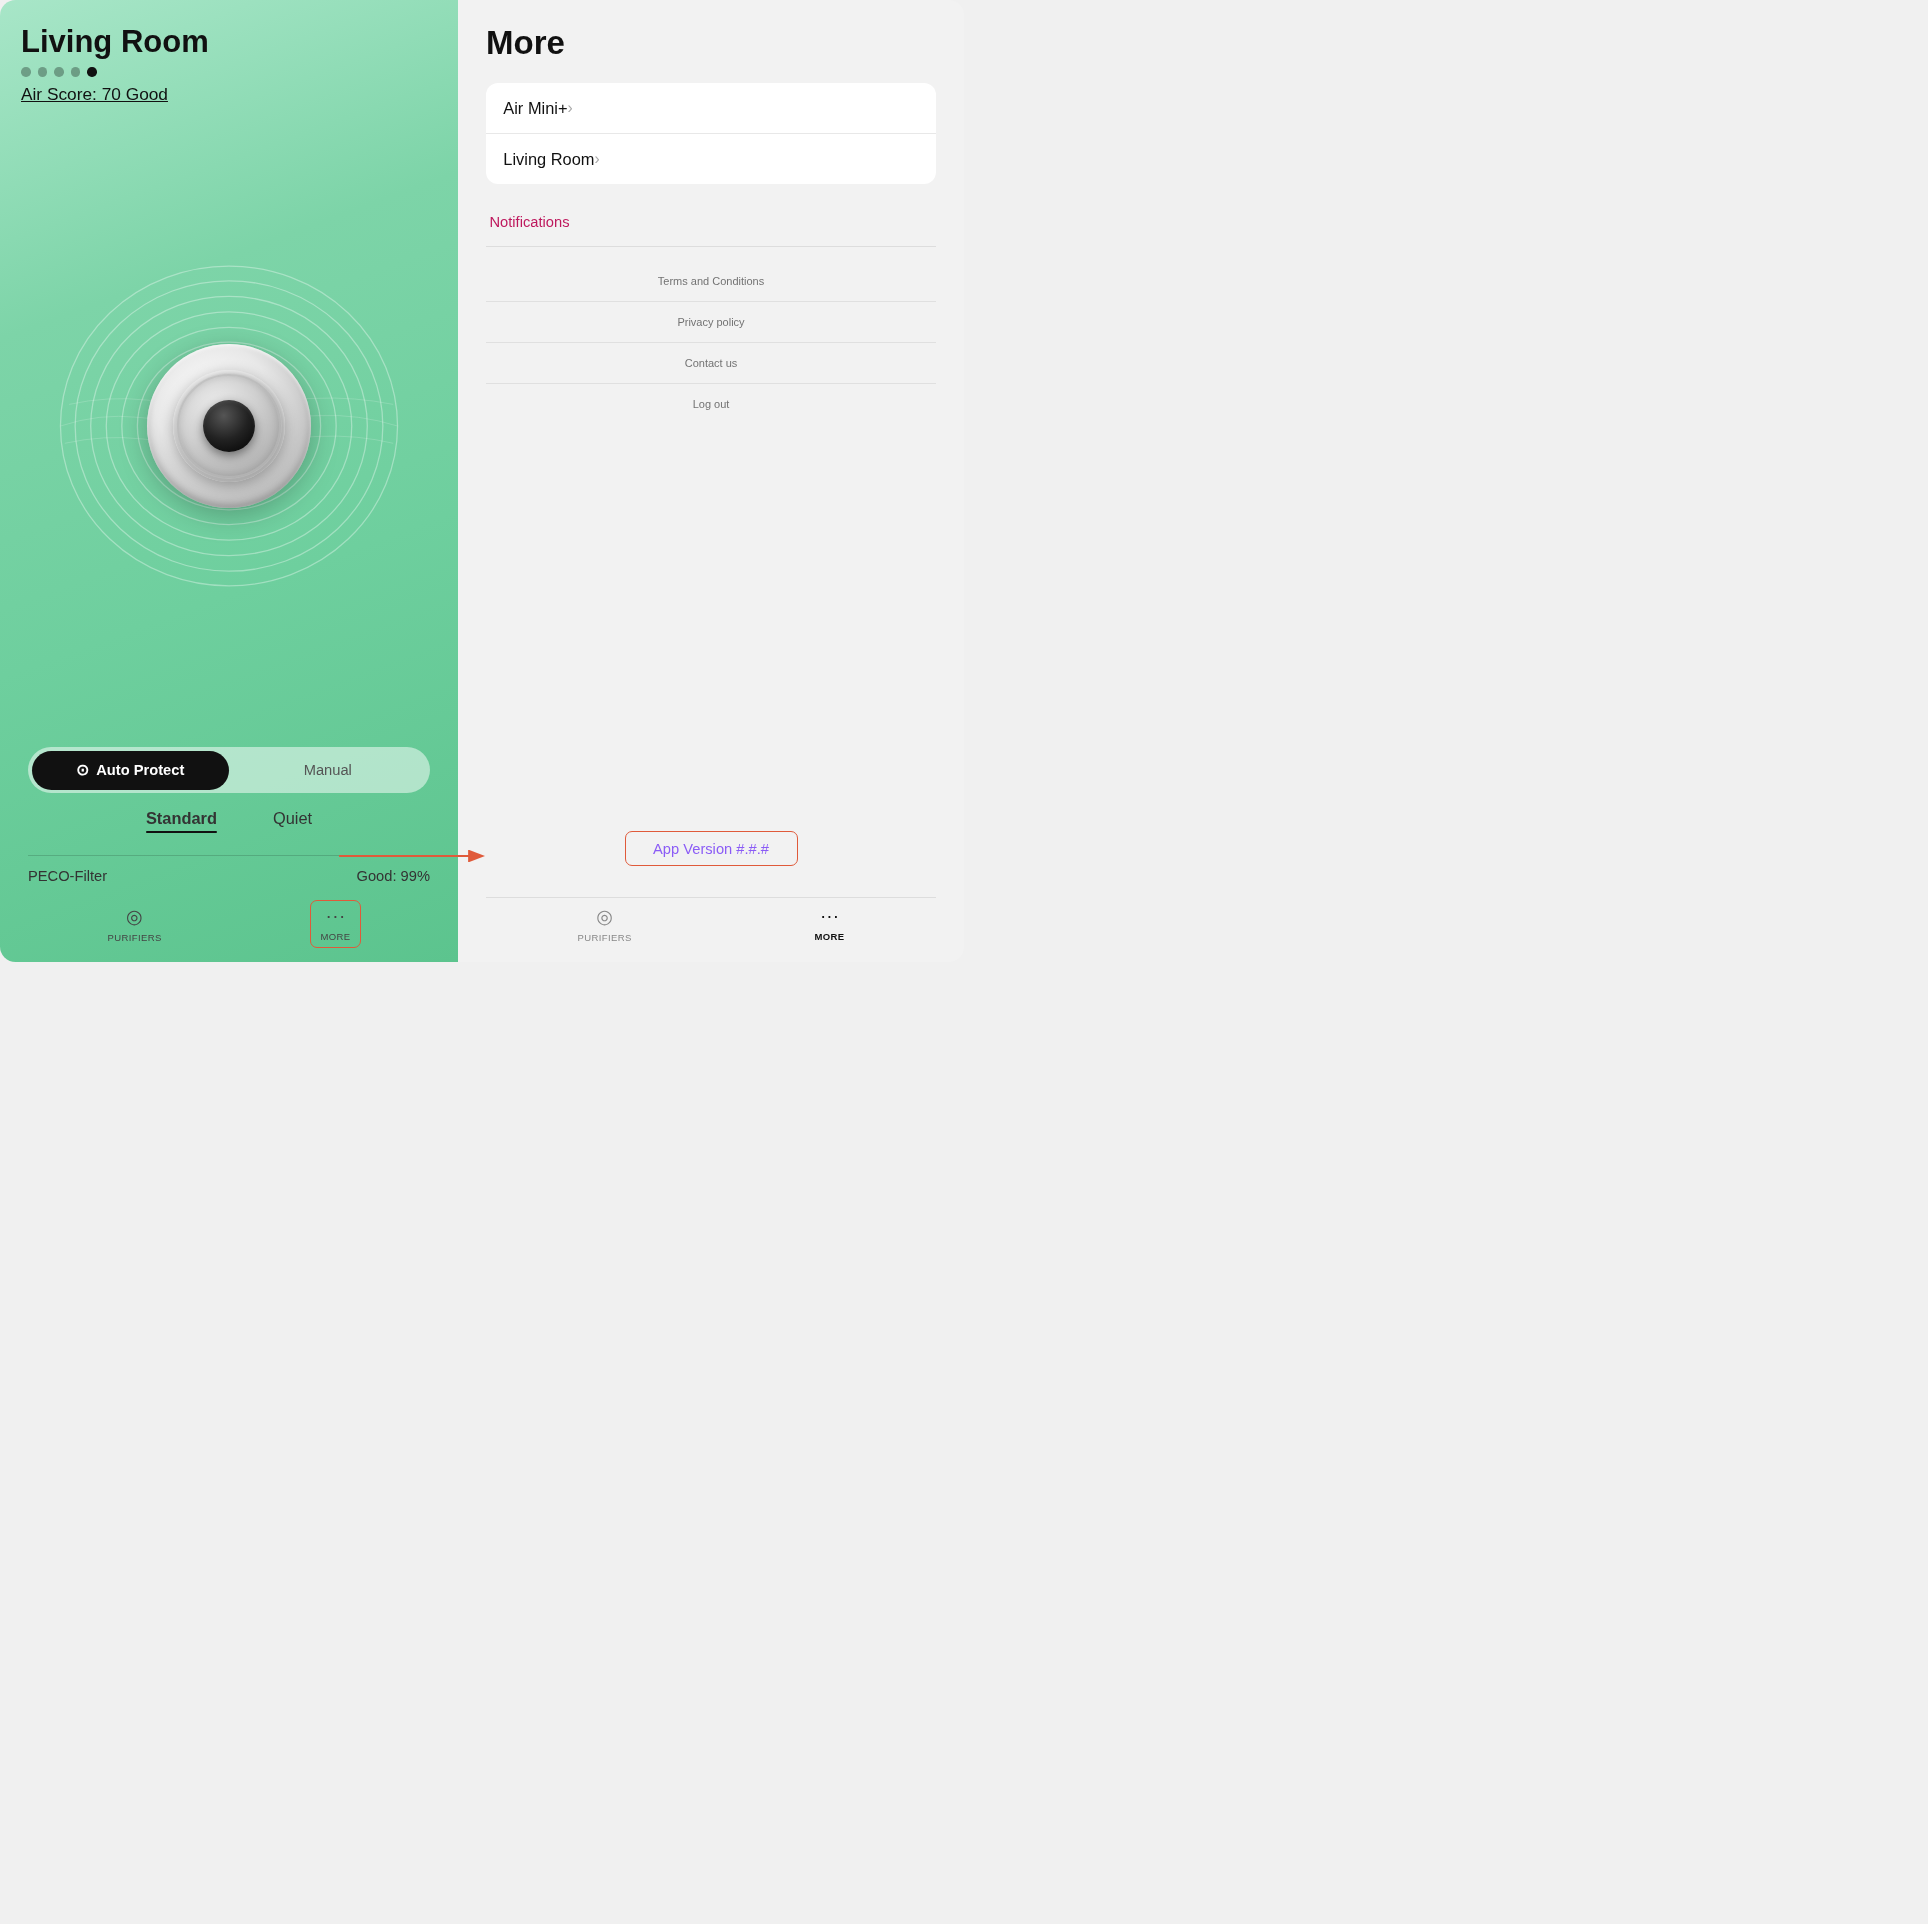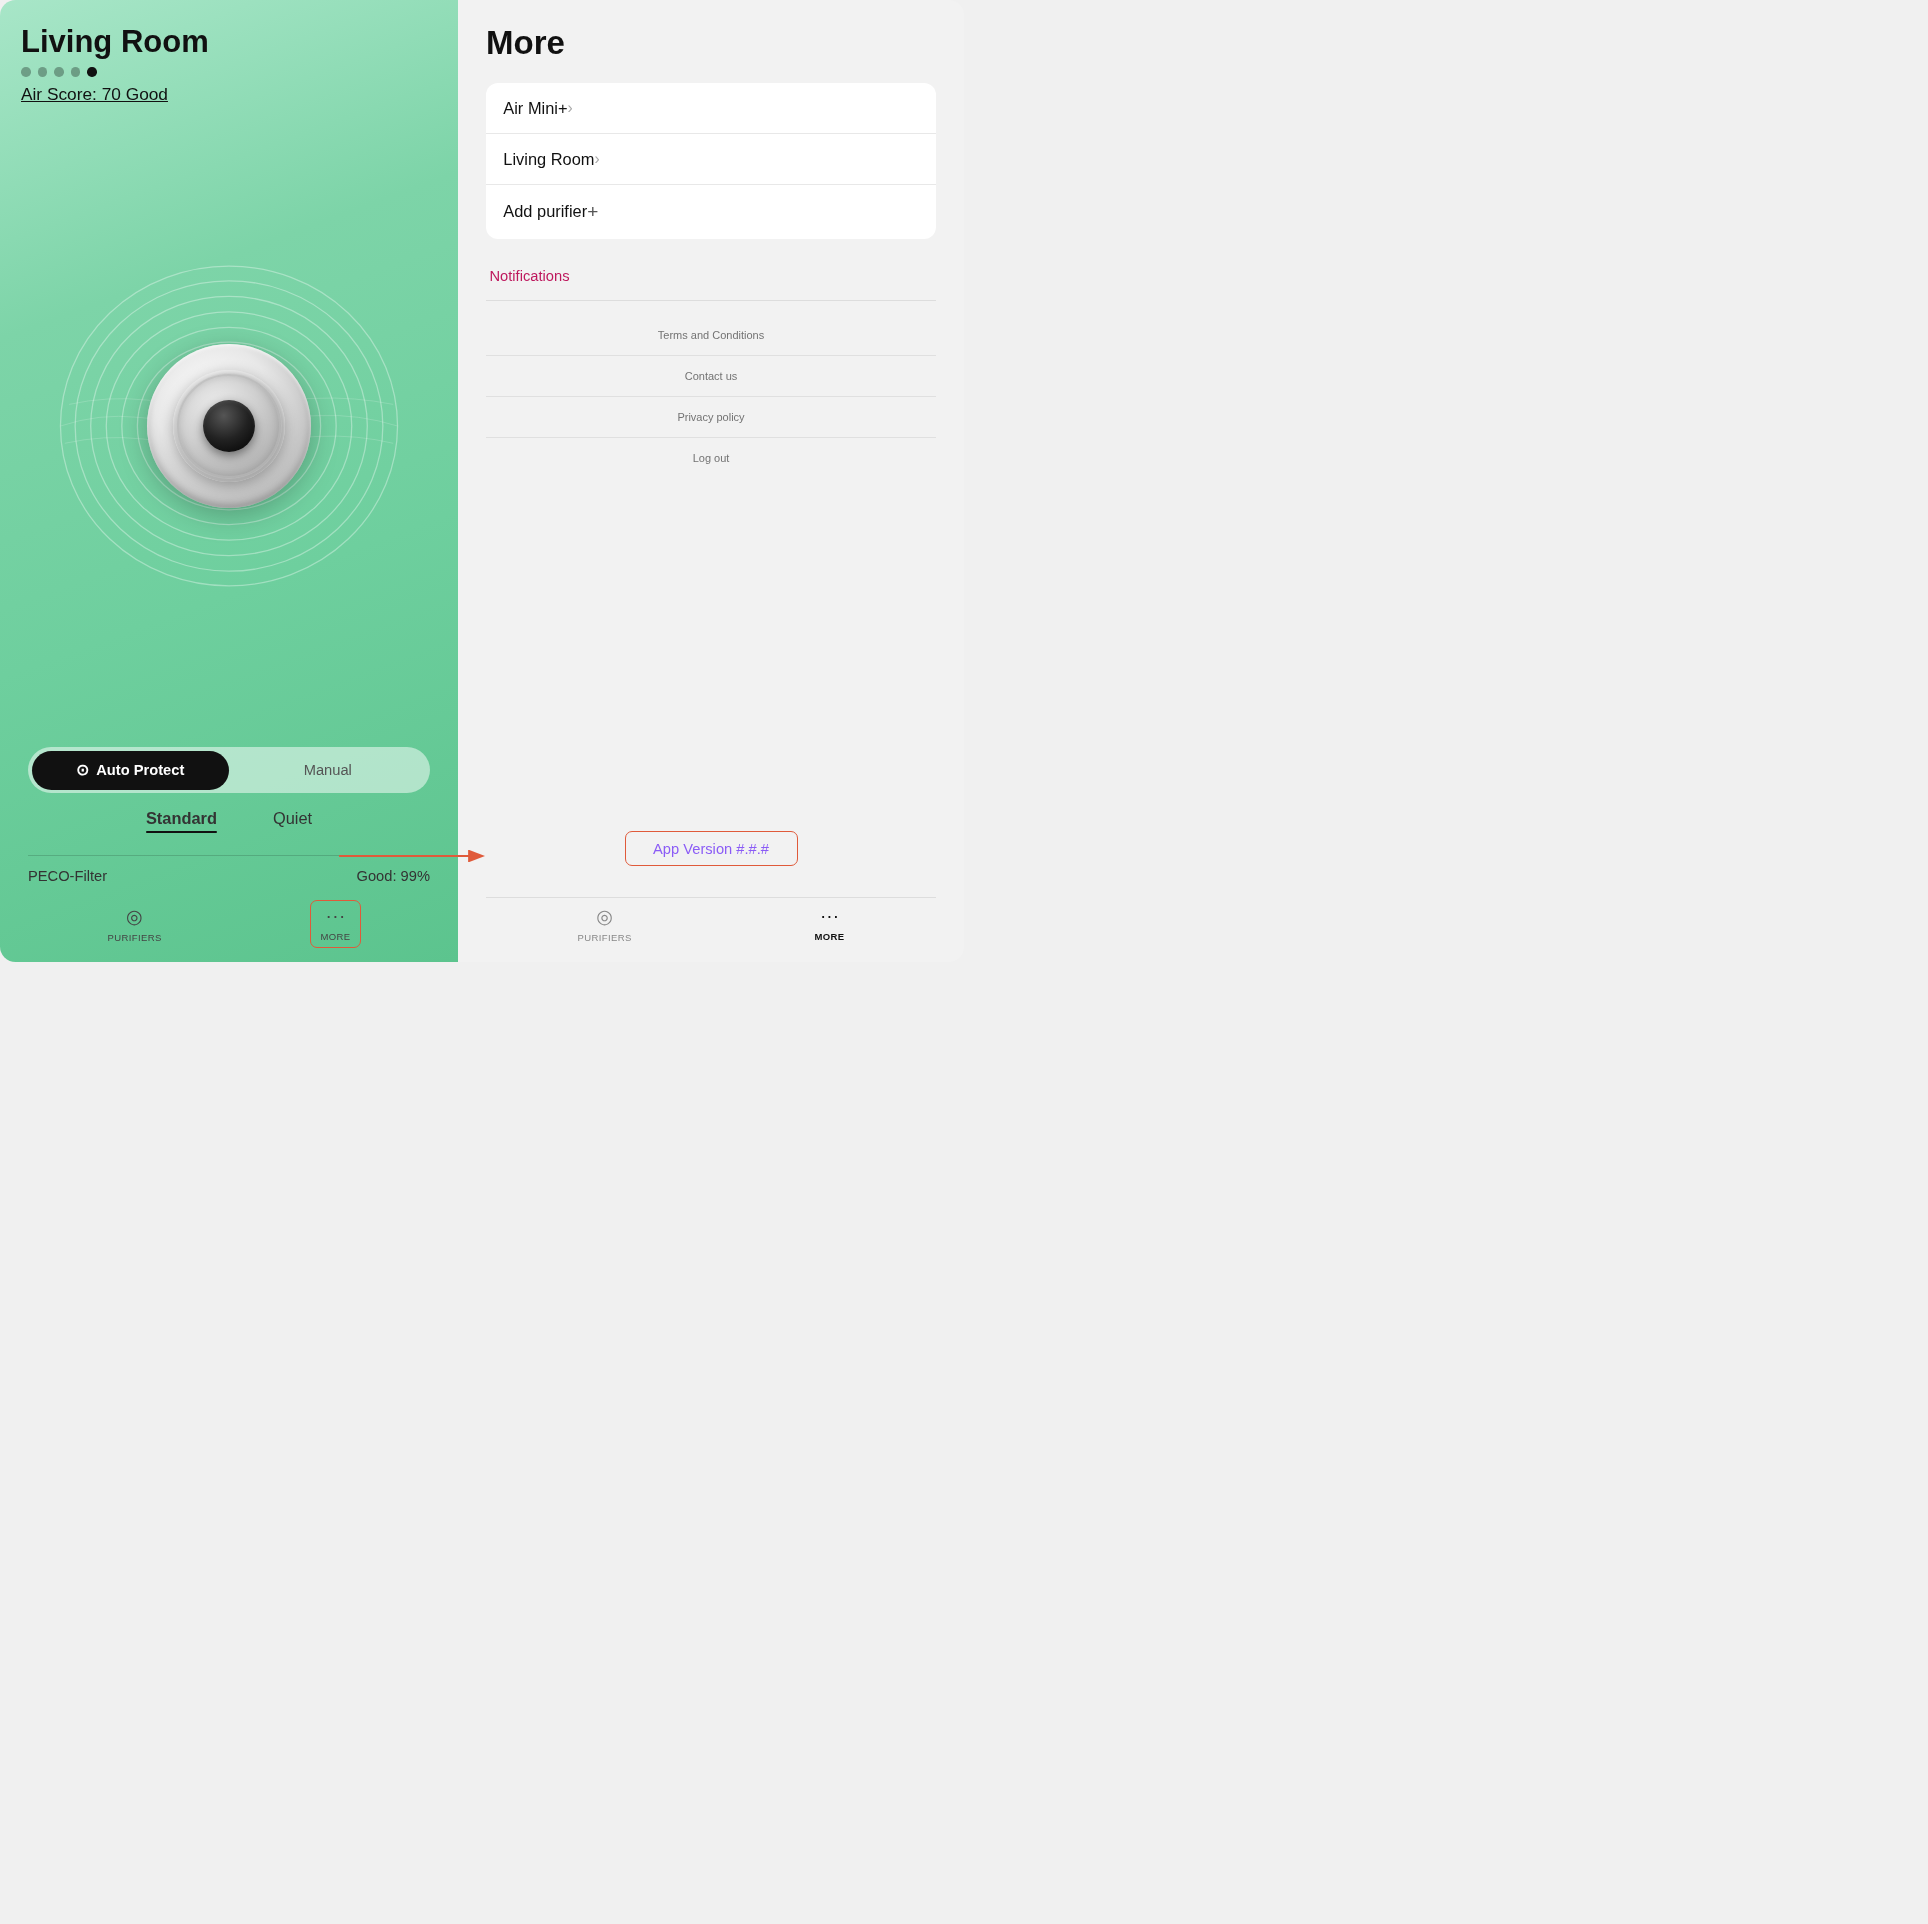--- a/index.html
+++ b/index.html
@@ -493,39 +493,35 @@
 
   <div class="menu-section">
     <div class="menu-item">
       <span>Air Mini+</span>
       <span class="menu-chevron">›</span>
     </div>
     <div class="menu-item">
       <span>Living Room</span>
       <span class="menu-chevron">›</span>
     </div>
-    <div class="menu-item">
-      <span>Add purifier</span>
-      <span class="menu-plus">+</span>
-    </div>
   </div>
 
   <div class="notifications-item">
     <span>Notifications</span>
   </div>
 
   <div class="menu-section-plain">
     <div class="menu-item-plain">
       <span>Terms and Conditions</span>
     </div>
     <div class="menu-item-plain">
+      <span>Privacy policy</span>
+    </div>
+    <div class="menu-item-plain">
       <span>Contact us</span>
-    </div>
-    <div class="menu-item-plain">
-      <span>Privacy policy</span>
     </div>
     <div class="menu-item-plain">
       <span>Log out</span>
     </div>
   </div>
 
   <div class="right-bottom">
 
     <div class="version-area">
 

